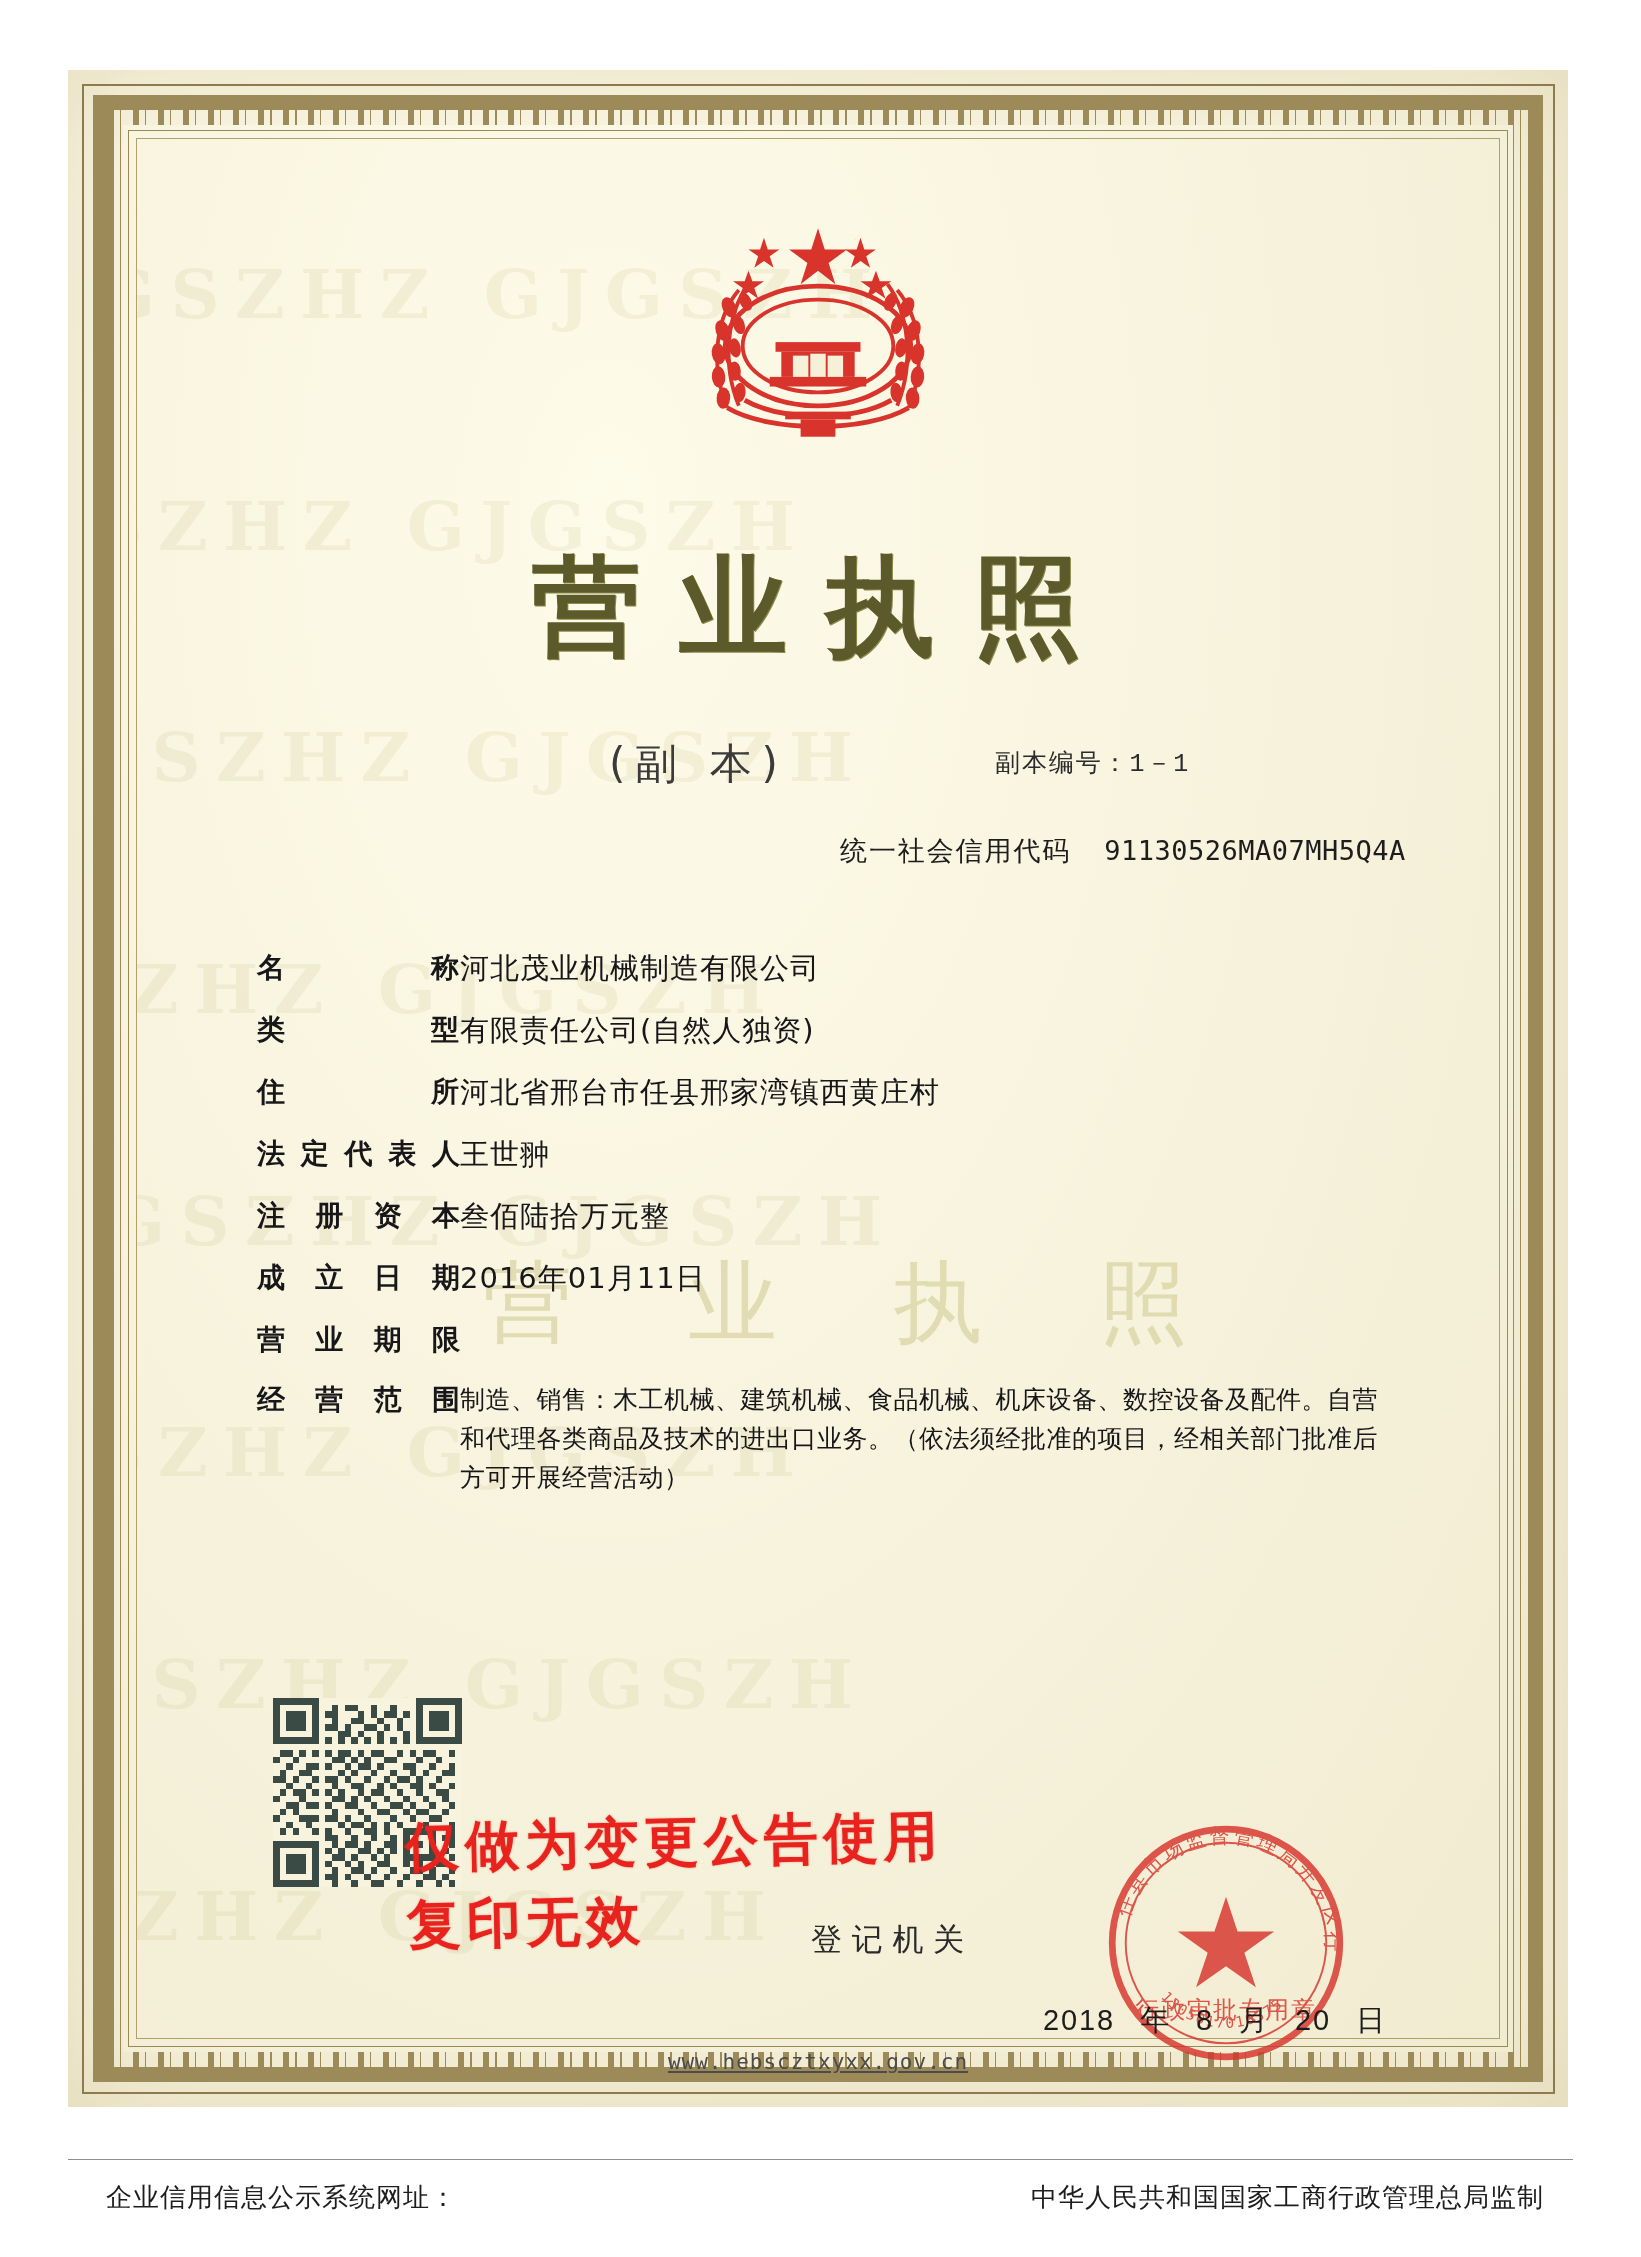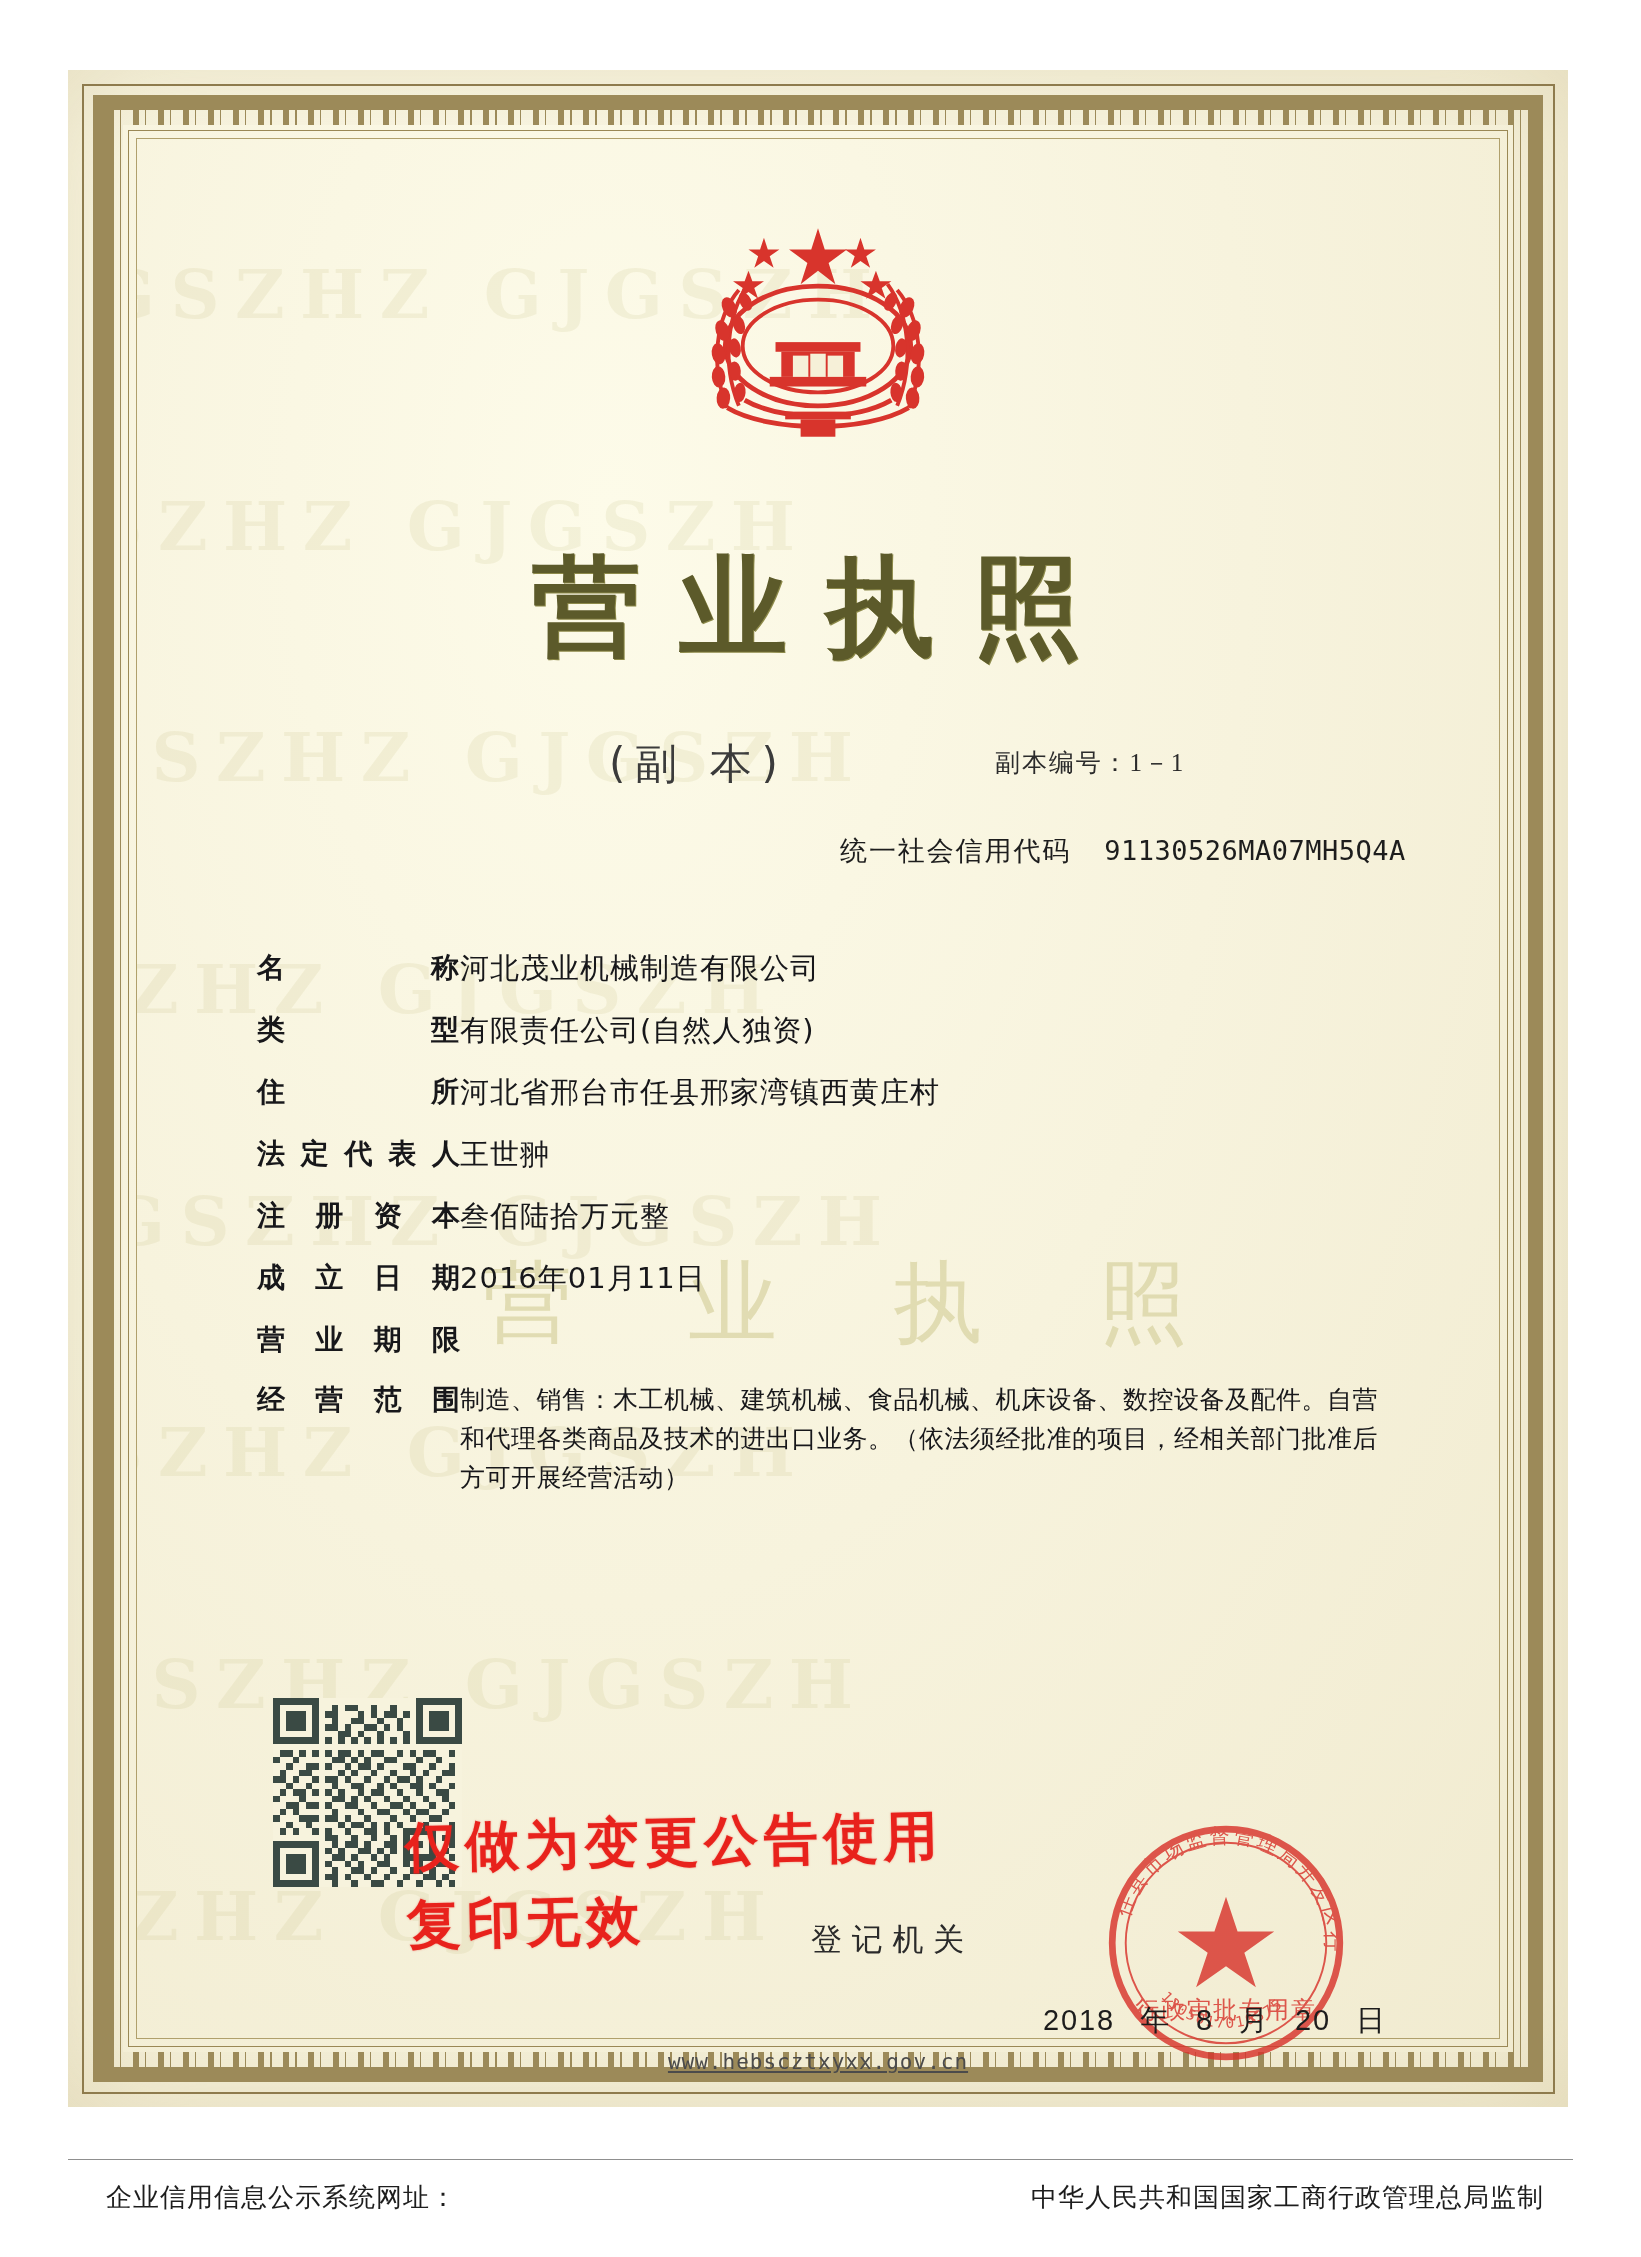--- a/index.html
+++ b/index.html
@@ -122,21 +122,21 @@
     color: #3b3b3b;
     font-family: "DejaVu Sans", sans-serif;
   }
   .copy-no {
     position: absolute;
     top: 676px;
     left: 927px;
     font-size: 25px;
     letter-spacing: 1.9px;
     color: #2b2b2b;
-    font-family: Liberation Serif, serif;
+    font-family: Liberation Mono, monospace;
   }
   .uscc {
     position: absolute;
     top: 763px;
     left: 772px;
     font-size: 27px;
     letter-spacing: 1.9px;
     color: #1d1d1d;
     font-family: "DejaVu Sans", sans-serif;
     text-align: right;

